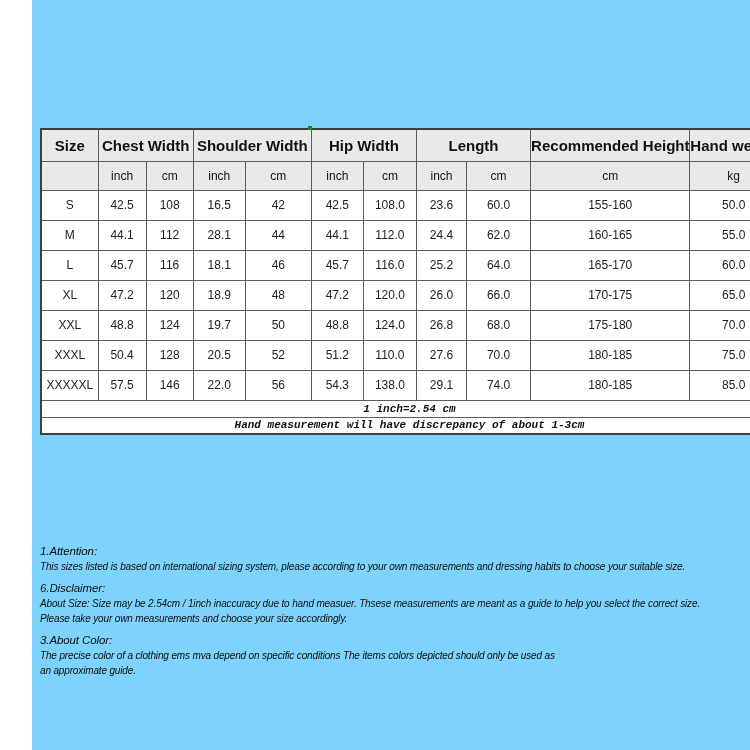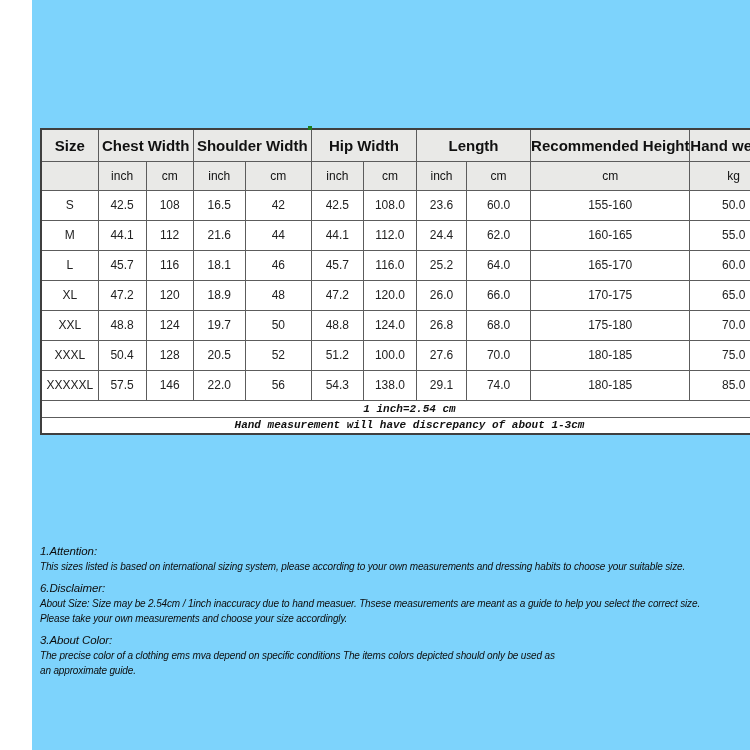--- a/index.html
+++ b/index.html
@@ -105,21 +105,21 @@
             <td class="value-cell">108.0</td>
             <td class="value-cell">23.6</td>
             <td class="value-cell">60.0</td>
             <td class="value-cell">155-160</td>
             <td class="value-cell">50.0</td>
           </tr>
           <tr>
             <td class="size-cell">M</td>
             <td class="value-cell">44.1</td>
             <td class="value-cell">112</td>
-            <td class="value-cell">21.6</td>
+            <td class="value-cell">28.1</td>
             <td class="value-cell">44</td>
             <td class="value-cell">44.1</td>
             <td class="value-cell">112.0</td>
             <td class="value-cell">24.4</td>
             <td class="value-cell">62.0</td>
             <td class="value-cell">160-165</td>
             <td class="value-cell">55.0</td>
           </tr>
           <tr>
             <td class="size-cell">L</td>
@@ -160,21 +160,21 @@
             <td class="value-cell">175-180</td>
             <td class="value-cell">70.0</td>
           </tr>
           <tr>
             <td class="size-cell">XXXL</td>
             <td class="value-cell">50.4</td>
             <td class="value-cell">128</td>
             <td class="value-cell">20.5</td>
             <td class="value-cell">52</td>
             <td class="value-cell">51.2</td>
-            <td class="value-cell">100.0</td>
+            <td class="value-cell">110.0</td>
             <td class="value-cell">27.6</td>
             <td class="value-cell">70.0</td>
             <td class="value-cell">180-185</td>
             <td class="value-cell">75.0</td>
           </tr>
           <tr>
             <td class="size-cell">XXXXXL</td>
             <td class="value-cell">57.5</td>
             <td class="value-cell">146</td>
             <td class="value-cell">22.0</td>

